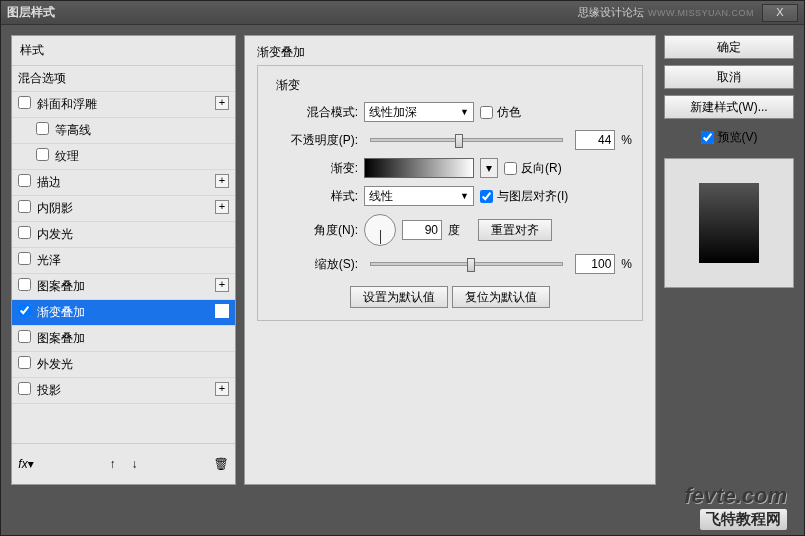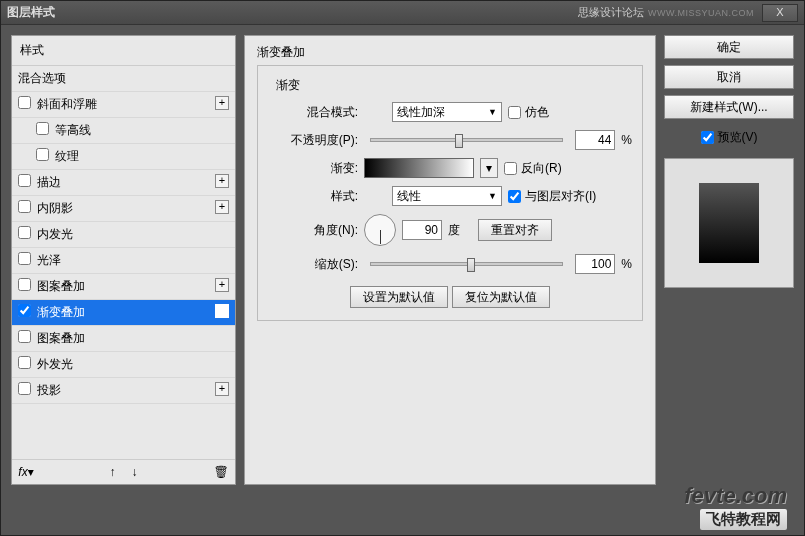--- a/index.html
+++ b/index.html
@@ -14,30 +14,30 @@
 .panel { background: #e8e8e8; border: 1px solid #999; }
 .styles-panel { width: 225px; display: flex; flex-direction: column; }
 .style-header { padding: 6px 8px; border-bottom: 1px solid #ccc; }
 .style-row { display: flex; align-items: flex-start; padding: 4px 6px; border-bottom: 1px solid #d8d8d8; cursor: pointer; height: 26px; }
 .style-row.blend-opts { border-bottom: 1px solid #d8d8d8; }
 .style-row.indented { padding-left: 24px; }
 .style-row.selected { background: #1a73e8; color: #fff; }
 .style-row input[type=checkbox] { margin-right: 6px; }
 .style-row .expand { margin-left: auto; width: 14px; height: 14px; border: 1px solid #888; background: #f4f4f4; text-align: center; line-height: 11px; font-size: 11px; cursor: pointer; }
 .style-row.selected .expand { background:#fff; border-color:#fff; }
-.styles-footer { margin-top: auto; display: flex; padding: 4px 6px; border-top: 1px solid #ccc; gap: 6px; }
+.styles-footer { margin-top: auto; display: flex; padding: 12px 6px; border-top: 1px solid #ccc; gap: 6px; }
 .styles-footer .spacer { flex: 1; }
 .icon-btn { width: 16px; height: 16px; cursor: pointer; display:inline-flex; align-items:center; justify-content:center; }
 .settings-panel { flex: 1; padding: 8px 12px; }
 .group-title { margin-bottom: 4px; }
 .fieldset { border: 1px solid #bbb; padding: 12px 10px; }
 .fieldset-title { display: inline-block; background: #e8e8e8; margin-top: -20px; margin-left: 4px; padding: 0 4px; }
 .row { display: flex; align-items: center; margin: 8px 0; gap: 6px; }
 .row .label { width: 90px; text-align: right; }
-.select { height: 20px; border: 1px solid #888; background: #fff; display: flex; align-items: center; padding: 0 4px; justify-content: space-between; cursor: pointer; margin-left: 28px; }
+.select { height: 20px; border: 1px solid #888; background: #fff; display: flex; align-items: center; padding: 0 4px; justify-content: space-between; cursor: pointer; }
 .select .arrow { font-size: 9px; }
 .slider-track { flex: 1; height: 4px; background: #ccc; border: 1px solid #999; position: relative; margin: 0 6px; }
 .slider-thumb { position: absolute; top: -5px; width: 8px; height: 14px; background: linear-gradient(#eee,#ccc); border: 1px solid #666; cursor: pointer; }
 .num-input { width: 40px; height: 20px; border: 1px solid #888; text-align: right; padding: 0 3px; background:#fff; }
 .gradient-swatch { width: 110px; height: 20px; background: linear-gradient(to right,#000,#fff); border: 1px solid #666; cursor: pointer; }
 .swatch-arrow { width: 18px; height: 20px; border: 1px solid #888; background:#efefef; display:flex; align-items:center; justify-content:center; cursor:pointer; }
 .checkbox-inline { display: flex; align-items: center; gap: 4px; }
 .angle-dial { width: 32px; height: 32px; border: 1px solid #888; border-radius: 50%; background: #f8f8f8; position: relative; cursor: pointer; }
 .angle-dial::after { content:''; position:absolute; left:50%; top:50%; width:1px; height:14px; background:#333; transform-origin: top; transform: rotate(0deg); }
 .btn { background: linear-gradient(#f8f8f8,#ddd); border: 1px solid #888; padding: 2px 12px; height: 22px; cursor: pointer; }

